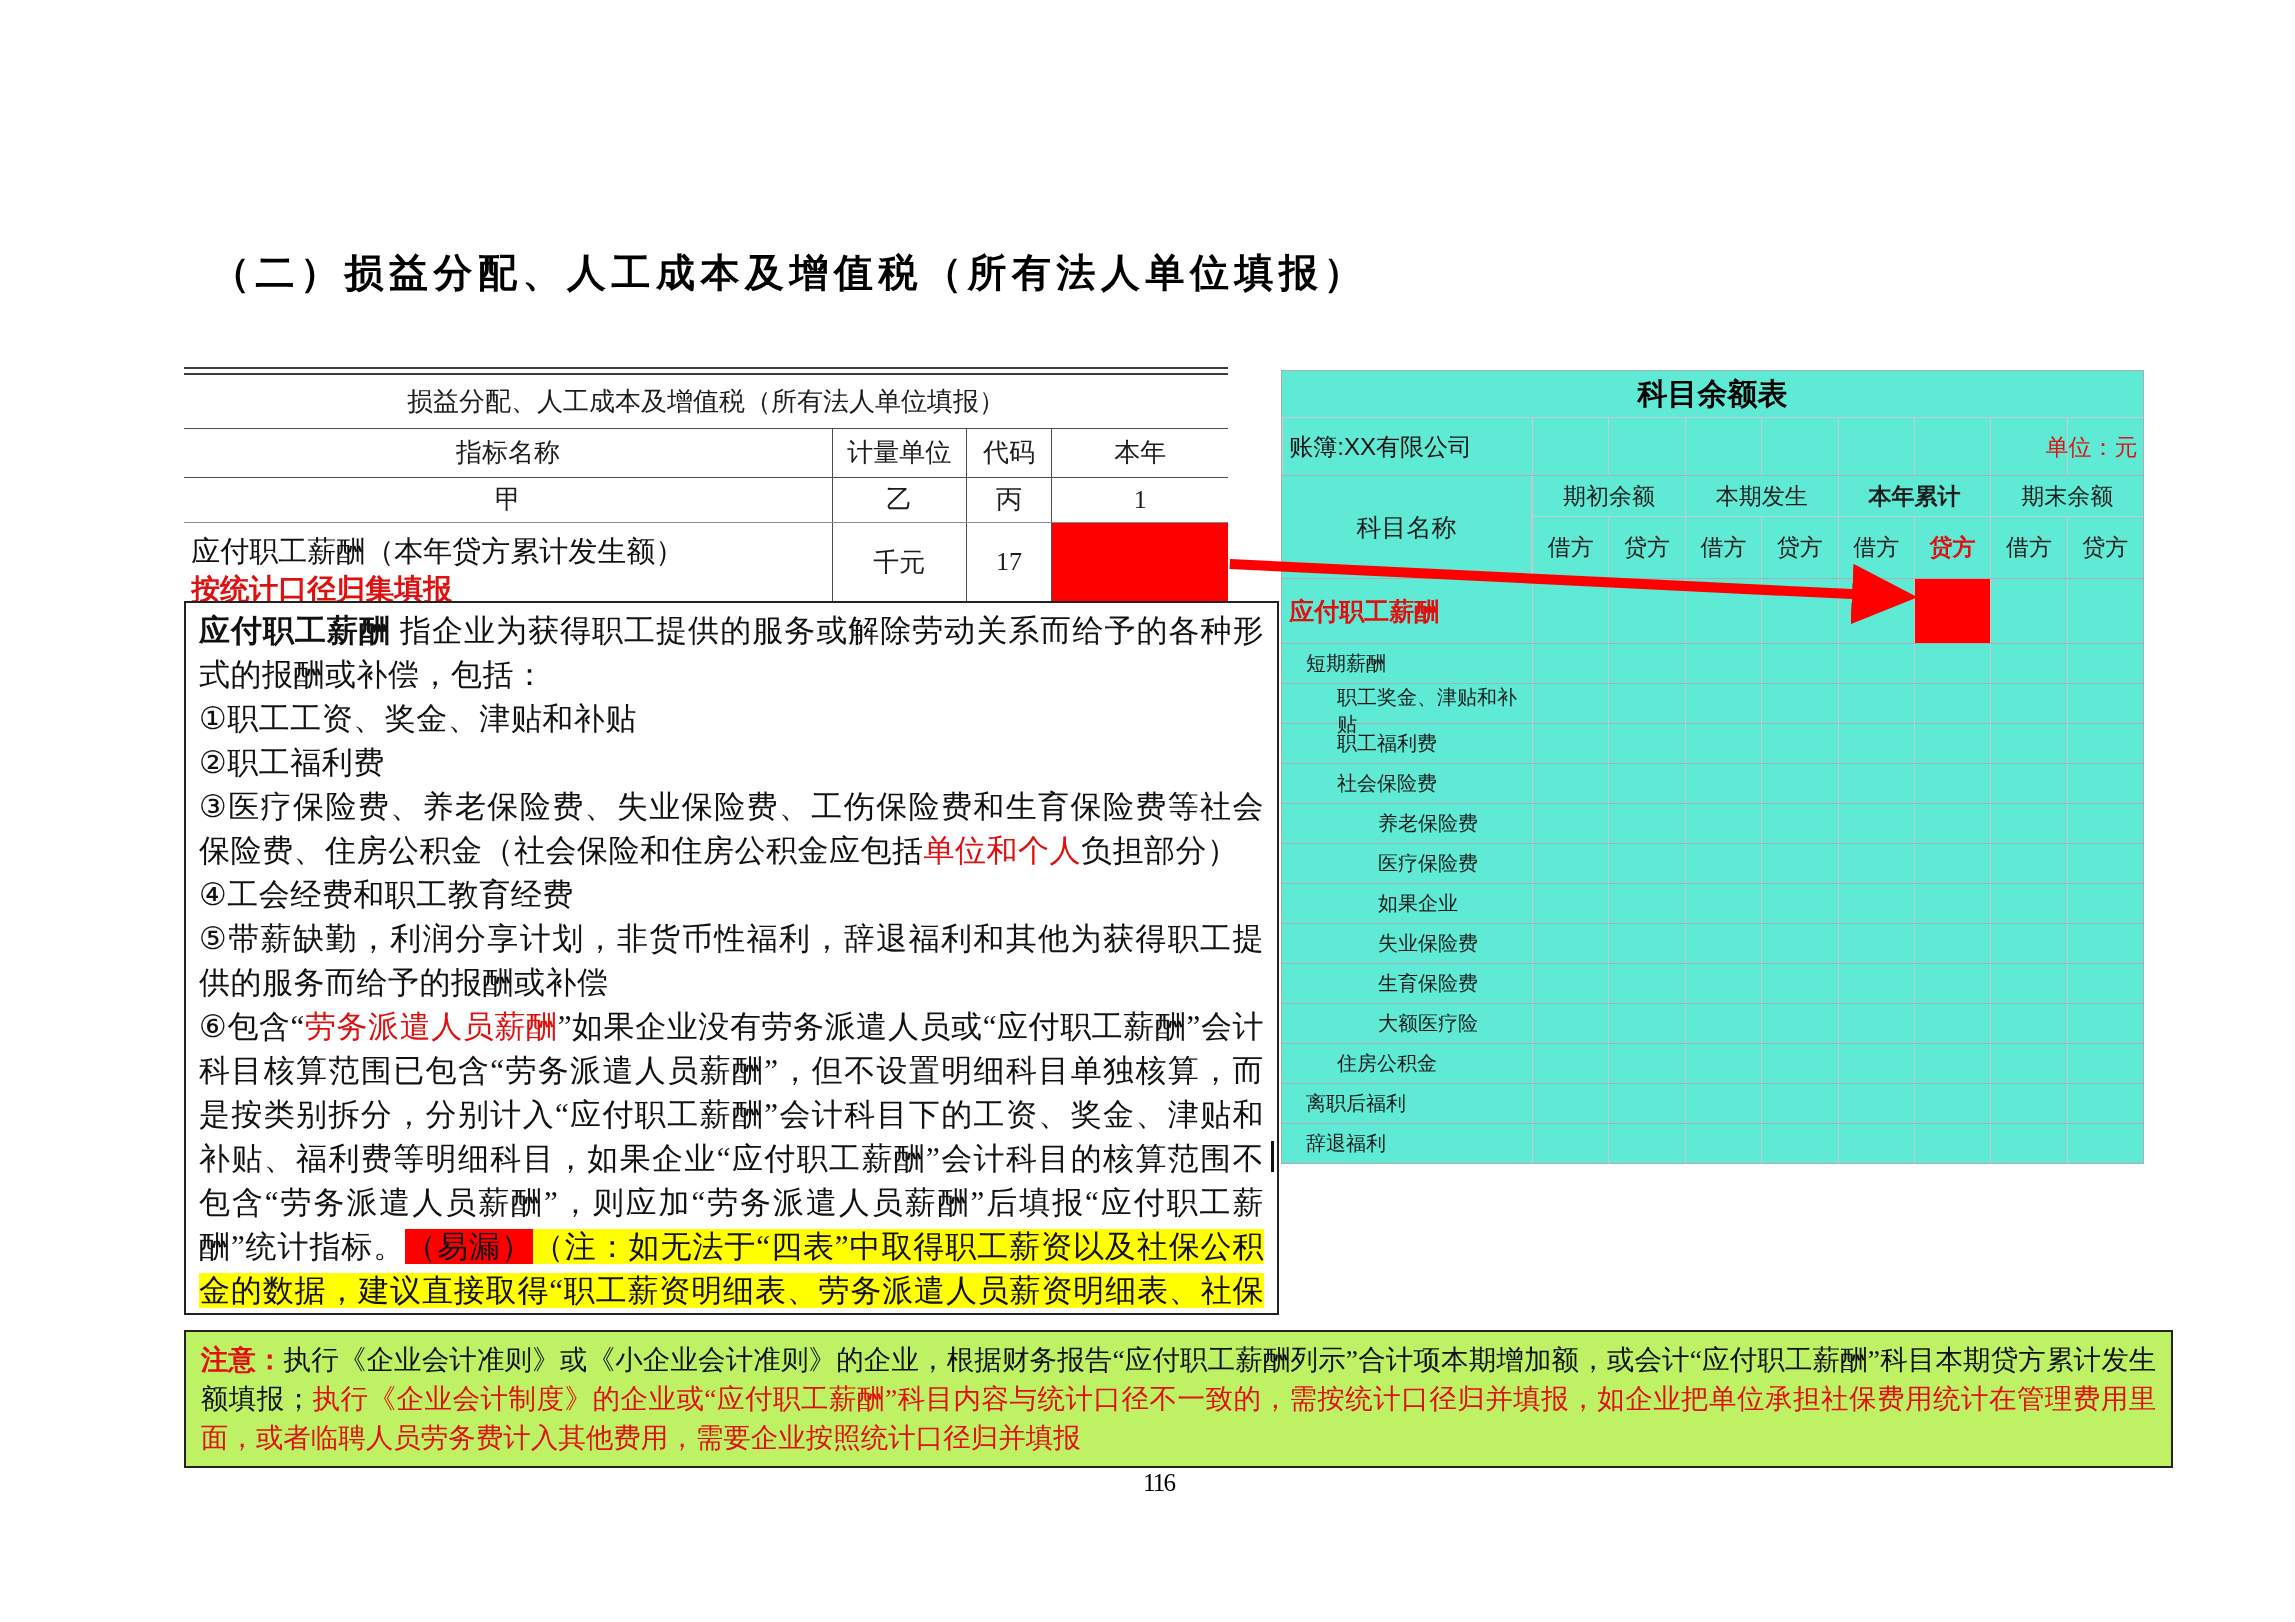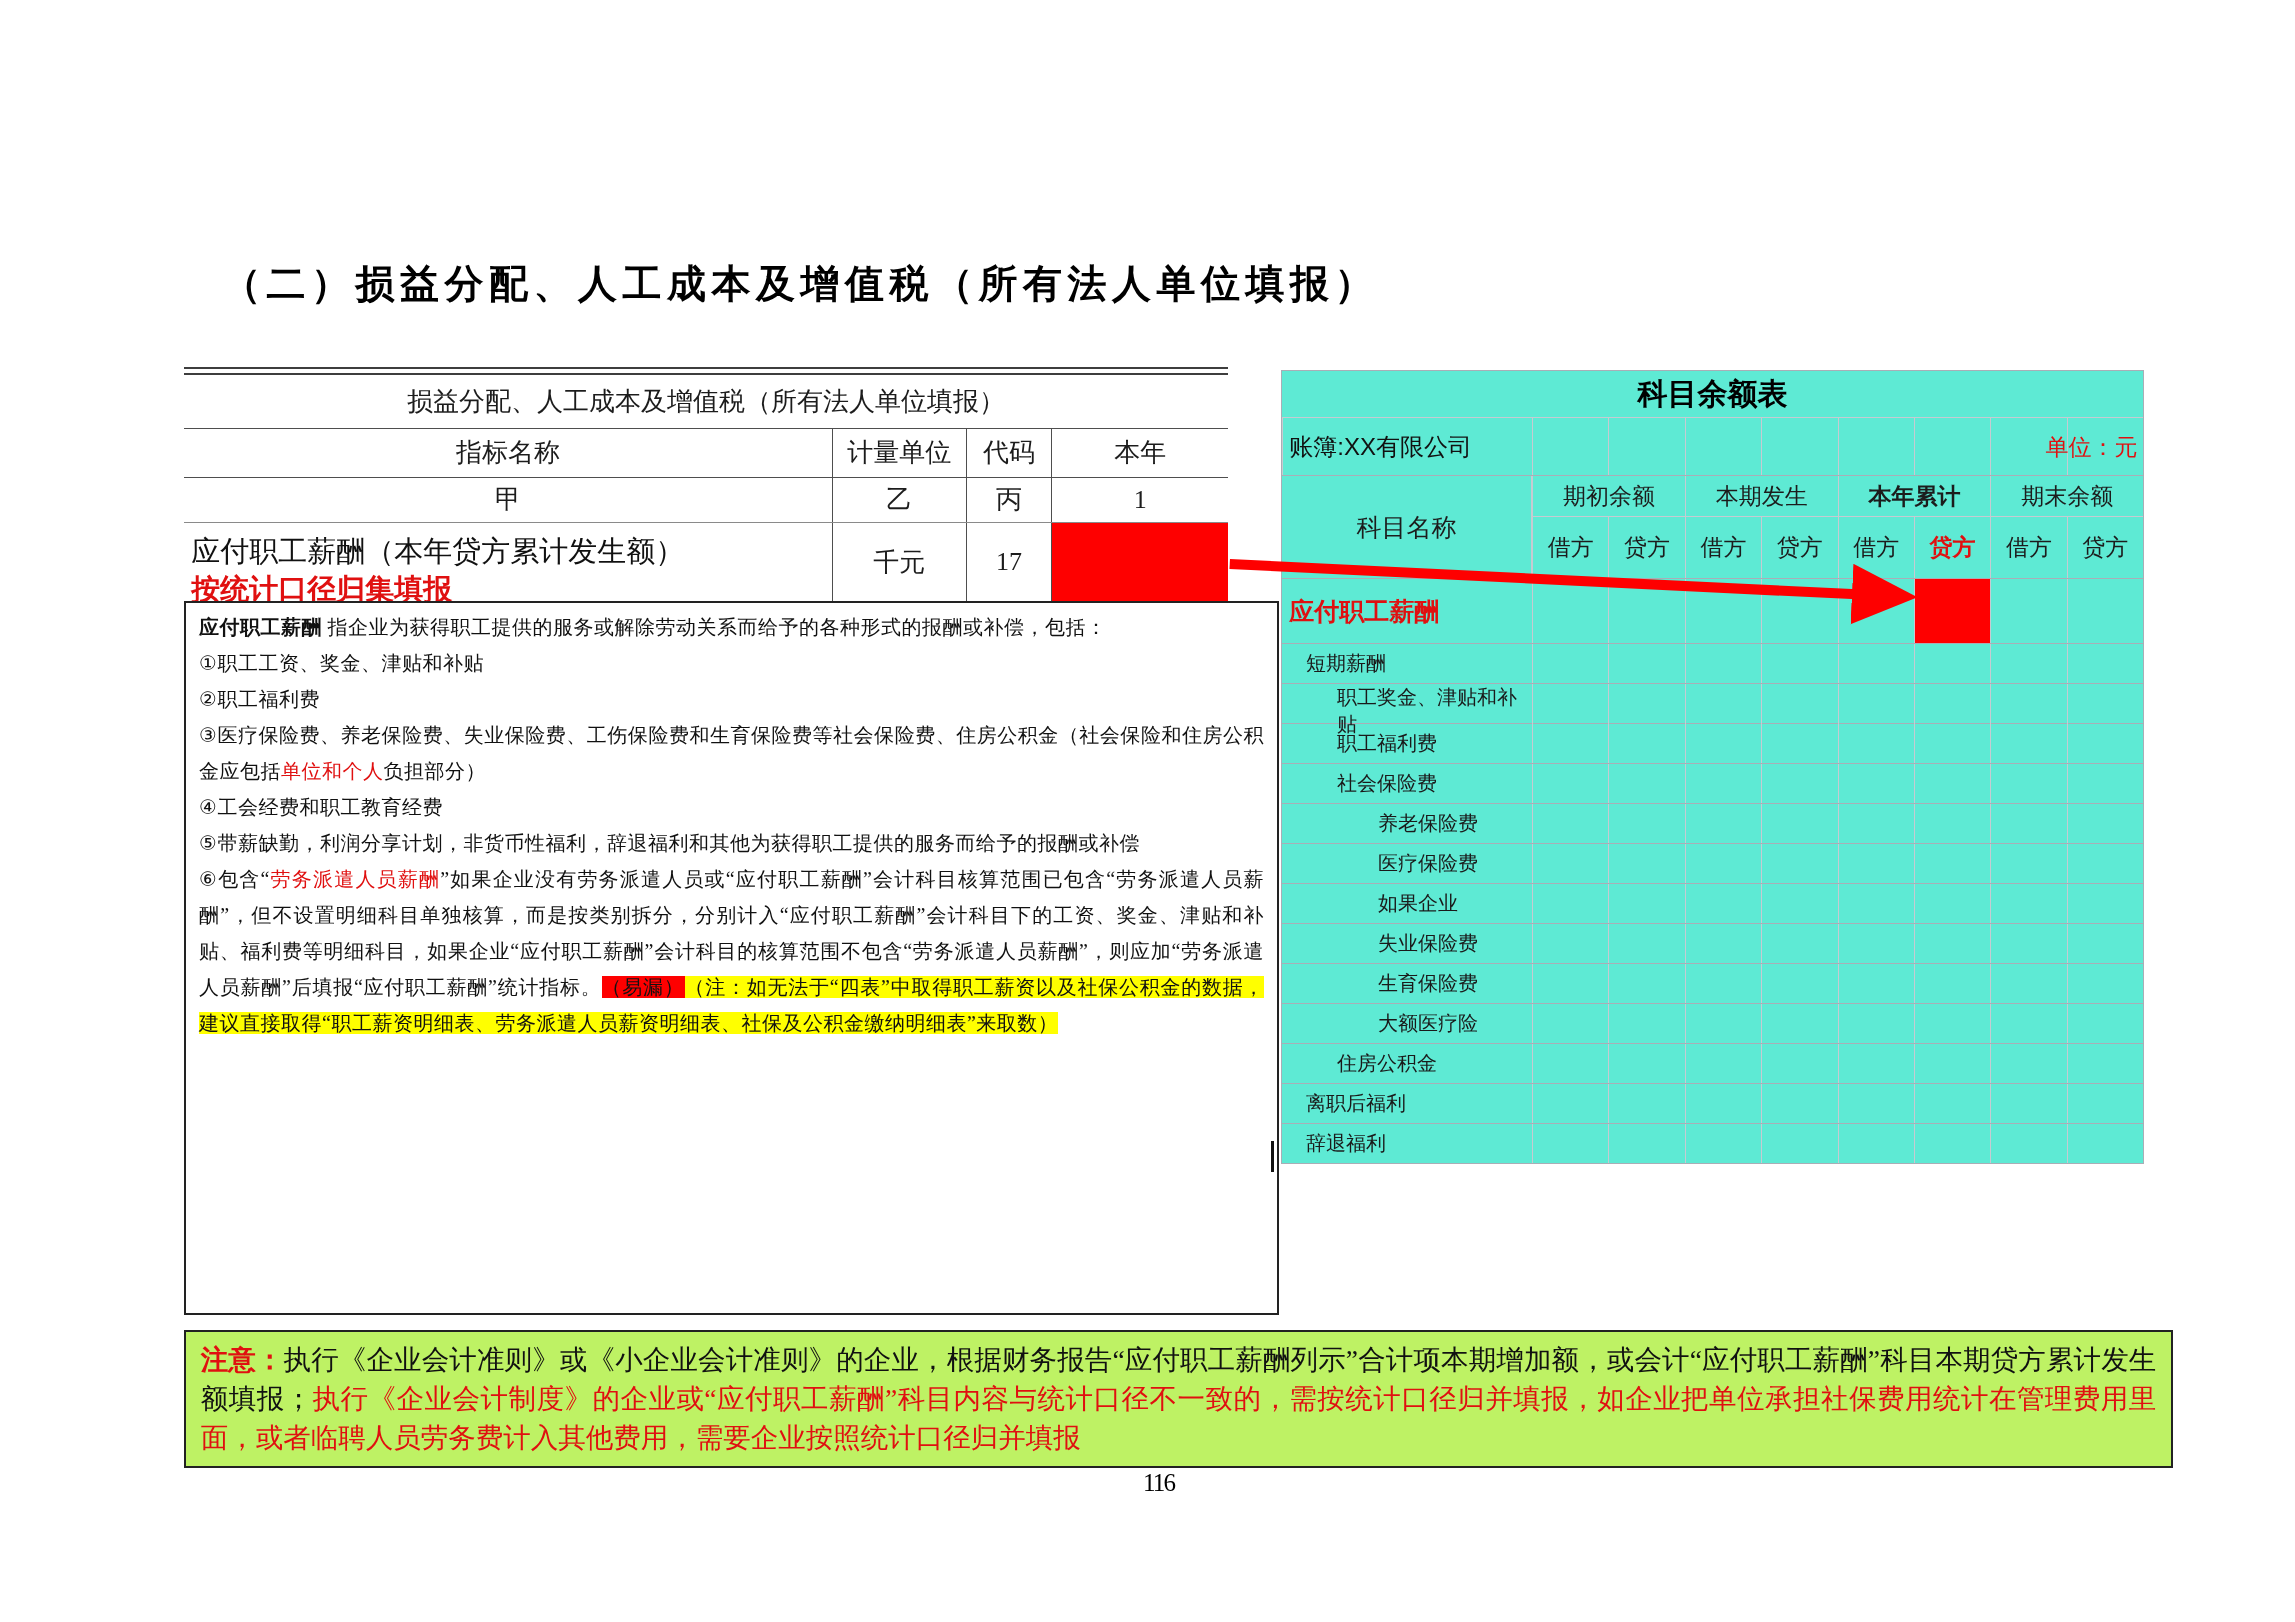--- a/index.html
+++ b/index.html
@@ -11,21 +11,21 @@
     --ink:#1c1c1c;
   }
   html,body{margin:0;padding:0;background:#ffffff;}
   .page{
     position:relative;width:2296px;height:1623px;background:#ffffff;overflow:hidden;
     font-family:"Liberation Serif","DejaVu Sans",serif;color:var(--ink);
   }
 
   
   .main-title{
-    position:absolute;left:211px;top:246px;margin:11px;
+    position:absolute;left:211px;top:246px;margin:0;
     font-size:39px;font-weight:bold;letter-spacing:5.5px;color:#000;
   }
 
   
   .ind-table{position:absolute;left:184px;top:367px;width:1044px;}
   .dblrule{height:3.7px;border-top:2.8px solid #3e3e3e;border-bottom:2.8px solid #3e3e3e;}
   .ind-title{height:53px;line-height:53px;text-align:center;font-size:26px;}
   .ind-row{display:flex;align-items:stretch;}
   .ind-row .c{display:flex;align-items:center;justify-content:center;font-size:26px;}
   .c.c0{width:649px;}
@@ -41,21 +41,21 @@
   .cell-red{background:var(--red);}
 
   
   .text-box{
     position:absolute;left:184px;top:601px;width:1095px;height:714px;
     border:2.8px solid #222;box-sizing:border-box;background:#fff;
     padding:5.5px 13px;overflow:hidden;
   }
   #definition-text{
     white-space:pre-wrap;text-align:justify;
-    font-size:20px;line-height:36px;letter-spacing:0.5px;color:#111;
+    font-size:31px;line-height:44px;letter-spacing:0.5px;color:#111;
   }
   .seg-n{}
   .seg-b{font-weight:bold;}
   .seg-r{color:var(--text-red);}
   .seg-rb{color:var(--text-red);font-weight:bold;}
   .seg-hr{background:var(--red);color:#111;}
   .seg-hy{background:var(--yellow);color:#111;}
 
   
   .bal-panel{

